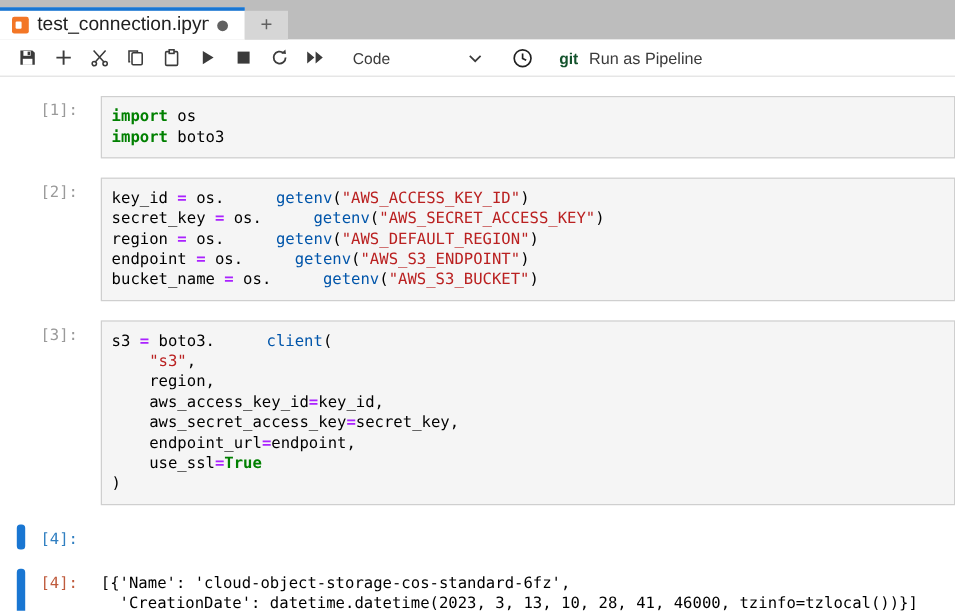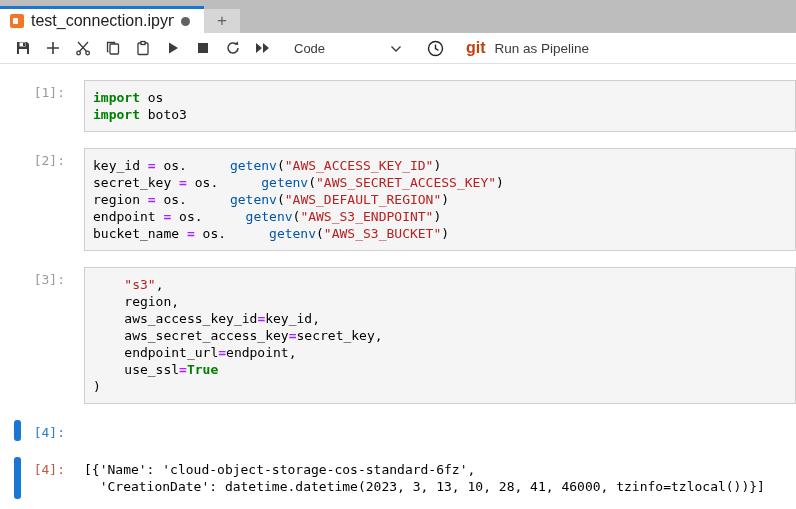--- a/index.html
+++ b/index.html
@@ -21,21 +21,21 @@
 
   
   .toolbar { height:31px; background:#fff; border-bottom:1px solid #e0e0e0;
     display:flex; align-items:center; padding-left:8px; }
   .tbtn { width:30px; height:26px; display:flex; align-items:center; justify-content:center;
     background:none; border:none; cursor:pointer; }
   .tbtn svg { display:block; }
   .celltype { width:108px; margin-left:16px; display:flex; align-items:flex-start;
     justify-content:space-between; font-size:13px; color:#3b3b3b; cursor:pointer; }
   .tb-clock { margin-left:18px; }
-  .tb-git { margin-left:16px; font-size:16px; font-weight:bold; color:#c2410c; cursor:pointer; }
+  .tb-git { margin-left:16px; font-size:13px; font-weight:bold; color:#14532d; cursor:pointer; }
   .tb-pipeline { margin-left:9px; font-size:13.5px; color:#3b3b3b; cursor:pointer; }
 
   
   .content { padding-top:16px; }
   .cellrow { position:relative; display:flex; align-items:flex-start; }
   .cellrow + .cellrow { margin-top:16px; }
   .collapser { position:absolute; left:14px; top:0; bottom:0; width:7px;
     border-radius:3px; background:#1976d2; cursor:pointer; }
   .prompt { width:84px; flex:0 0 84px; text-align:right; padding:4px 19px 0 0;
     font-family:"DejaVu Sans Mono", monospace; font-size:13px; line-height:17px;
@@ -183,20 +183,21 @@
           <div class="line"><span class="t-p">key_id </span><span class="t-o">=</span><span class="t-p"> os.</span><span class="t-f">getenv</span><span class="t-p">(</span><span class="t-s">"AWS_ACCESS_KEY_ID"</span><span class="t-p">)</span></div>
           <div class="line"><span class="t-p">secret_key </span><span class="t-o">=</span><span class="t-p"> os.</span><span class="t-f">getenv</span><span class="t-p">(</span><span class="t-s">"AWS_SECRET_ACCESS_KEY"</span><span class="t-p">)</span></div>
           <div class="line"><span class="t-p">region </span><span class="t-o">=</span><span class="t-p"> os.</span><span class="t-f">getenv</span><span class="t-p">(</span><span class="t-s">"AWS_DEFAULT_REGION"</span><span class="t-p">)</span></div>
           <div class="line"><span class="t-p">endpoint </span><span class="t-o">=</span><span class="t-p"> os.</span><span class="t-f">getenv</span><span class="t-p">(</span><span class="t-s">"AWS_S3_ENDPOINT"</span><span class="t-p">)</span></div>
           <div class="line"><span class="t-p">bucket_name </span><span class="t-o">=</span><span class="t-p"> os.</span><span class="t-f">getenv</span><span class="t-p">(</span><span class="t-s">"AWS_S3_BUCKET"</span><span class="t-p">)</span></div>
         </div>
       </div>
       <div class="cellrow">
         <div class="prompt">[3]:</div>
         <div class="editor">
+          <div class="line"><span class="t-p">s3 </span><span class="t-o">=</span><span class="t-p"> boto3.</span><span class="t-f">client</span><span class="t-p">(</span></div>
           <div class="line"><span class="t-p">    </span><span class="t-s">"s3"</span><span class="t-p">,</span></div>
           <div class="line"><span class="t-p">    region,</span></div>
           <div class="line"><span class="t-p">    aws_access_key_id</span><span class="t-o">=</span><span class="t-p">key_id,</span></div>
           <div class="line"><span class="t-p">    aws_secret_access_key</span><span class="t-o">=</span><span class="t-p">secret_key,</span></div>
           <div class="line"><span class="t-p">    endpoint_url</span><span class="t-o">=</span><span class="t-p">endpoint,</span></div>
           <div class="line"><span class="t-p">    use_ssl</span><span class="t-o">=</span><span class="t-k">True</span></div>
           <div class="line"><span class="t-p">)</span></div>
         </div>
       </div>
       <div class="cellrow">

